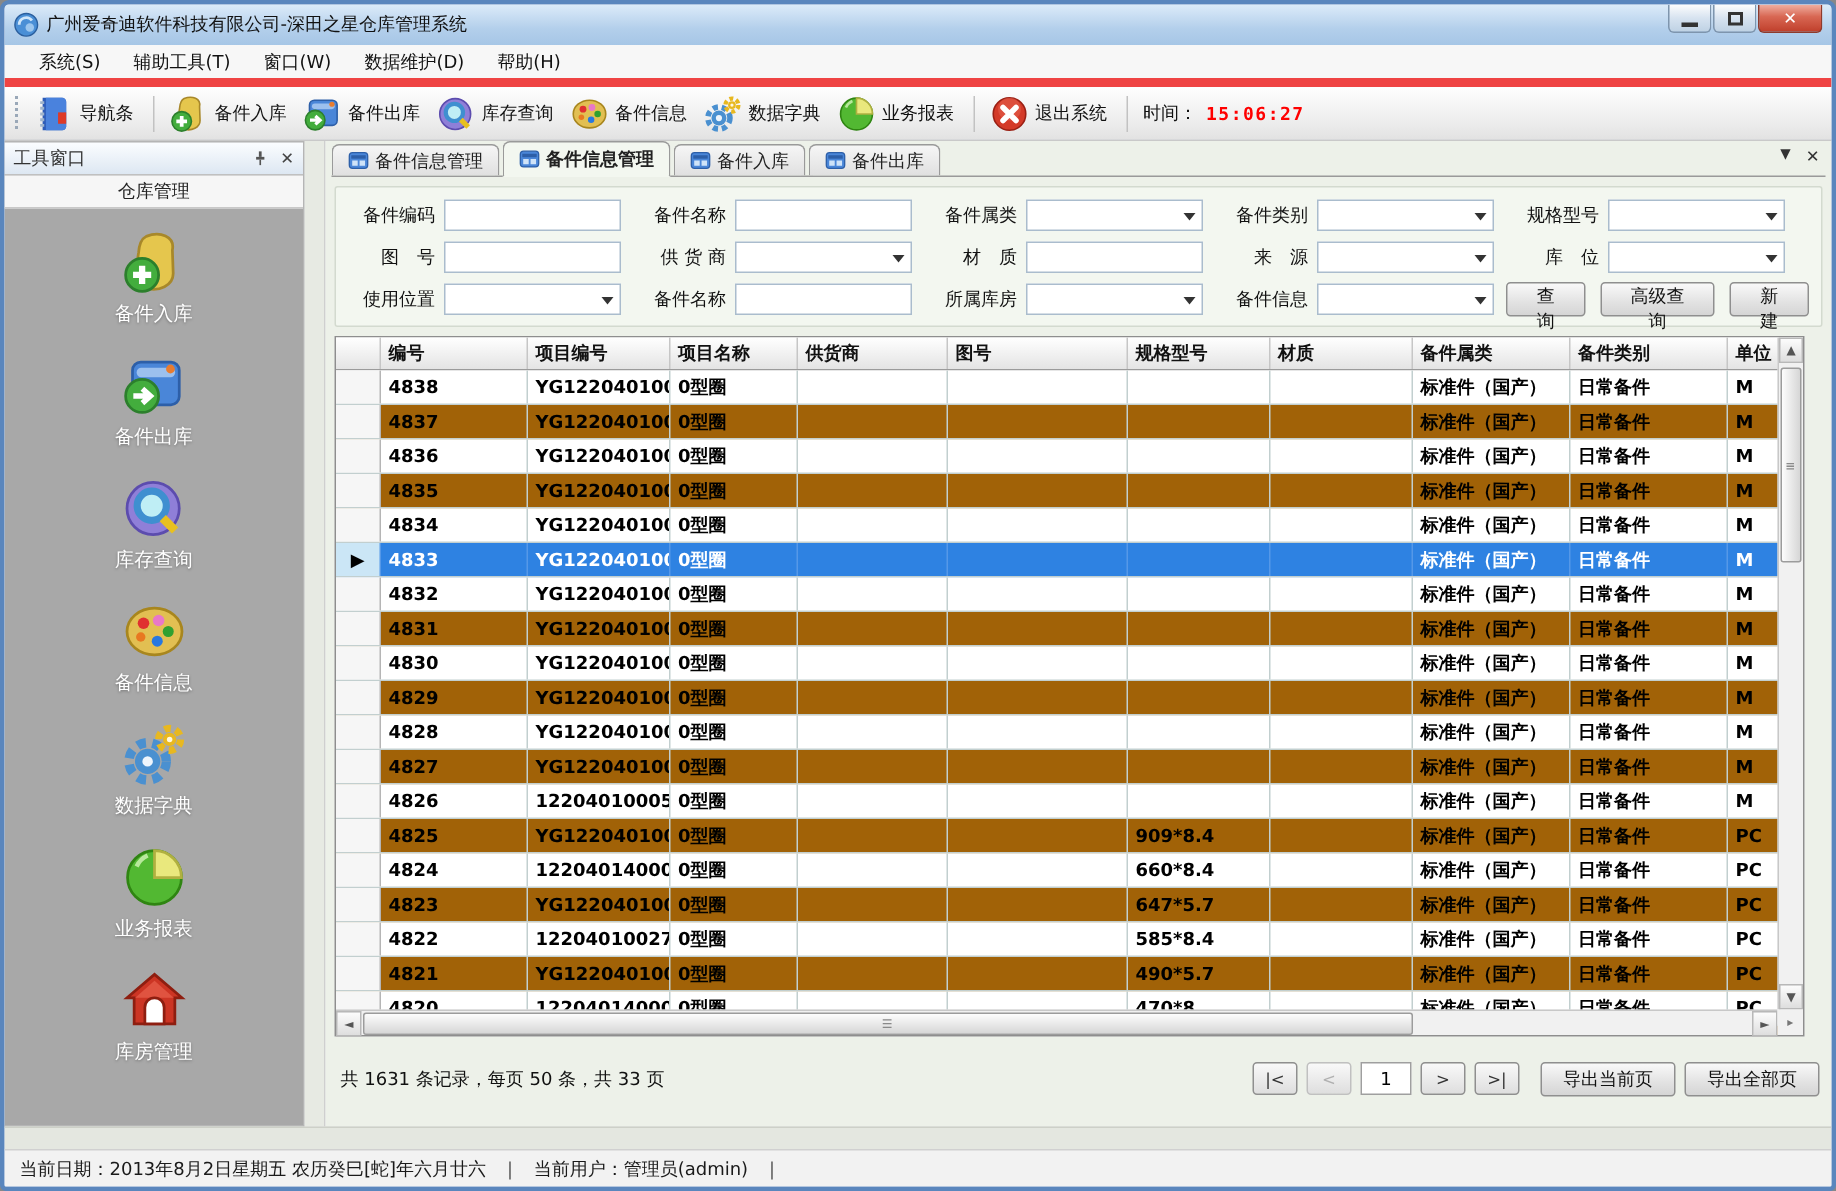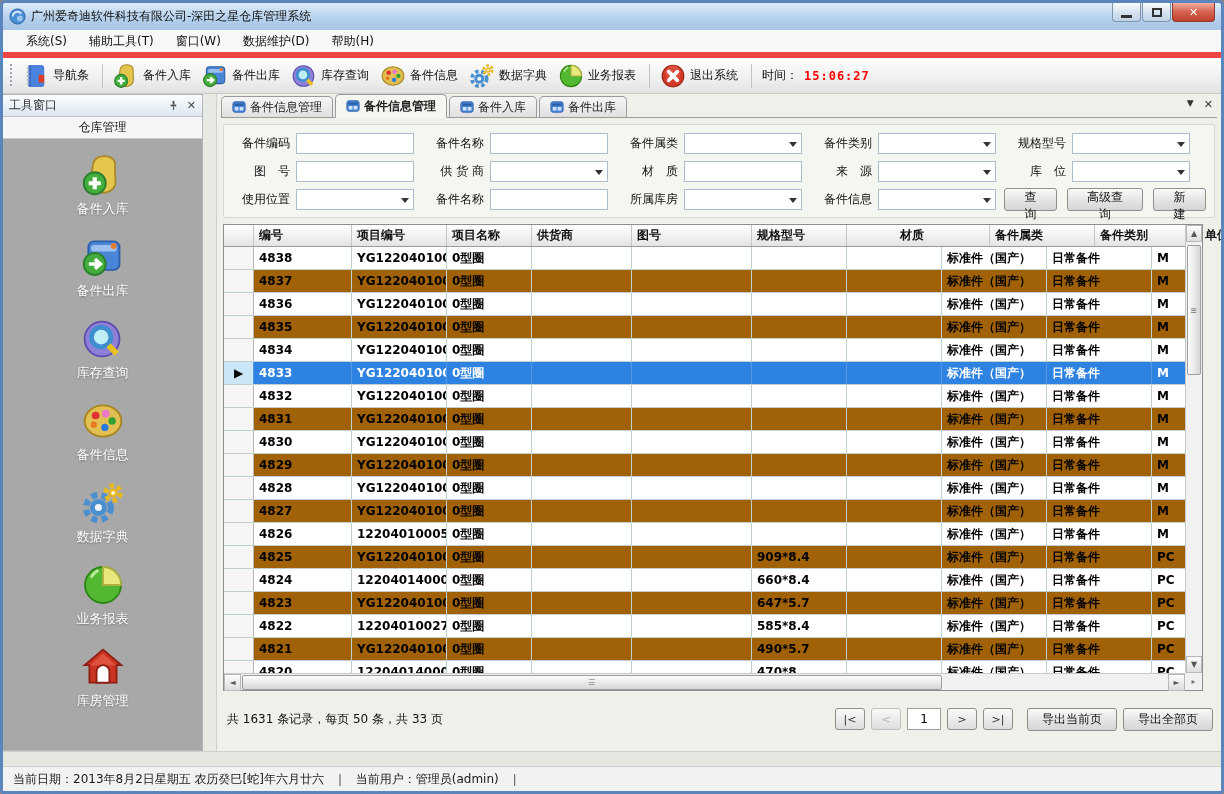--- a/index.html
+++ b/index.html
@@ -542,21 +542,21 @@
 
       <div class="grid" id="grid">
           <div class="gheader">
             <div class="gh" style="width: 30px;"></div>
             <div class="gh" style="width: 98px;">编号</div>
             <div class="gh" style="width: 95px;">项目编号</div>
             <div class="gh" style="width: 85px;">项目名称</div>
             <div class="gh" style="width: 100px;">供货商</div>
             <div class="gh" style="width: 120px;">图号</div>
             <div class="gh" style="width: 95px;">规格型号</div>
-            <div class="gh" style="width: 95px; margin-left: 48px;">材质</div>
+            <div class="gh" style="width: 95px;">材质</div>
             <div class="gh" style="width: 105px;">备件属类</div>
             <div class="gh" style="width: 105px;">备件类别</div>
             <div class="gh" style="width: 35px;">单位</div>
           </div>
         <div class="grow">
             <div class="gc ind" style="width: 30px;"></div>
             <div class="gc" style="width: 98px;">4838</div>
             <div class="gc" style="width: 95px;">YG12204010093</div>
             <div class="gc" style="width: 85px;">0型圈</div>
             <div class="gc" style="width: 100px;"></div>

